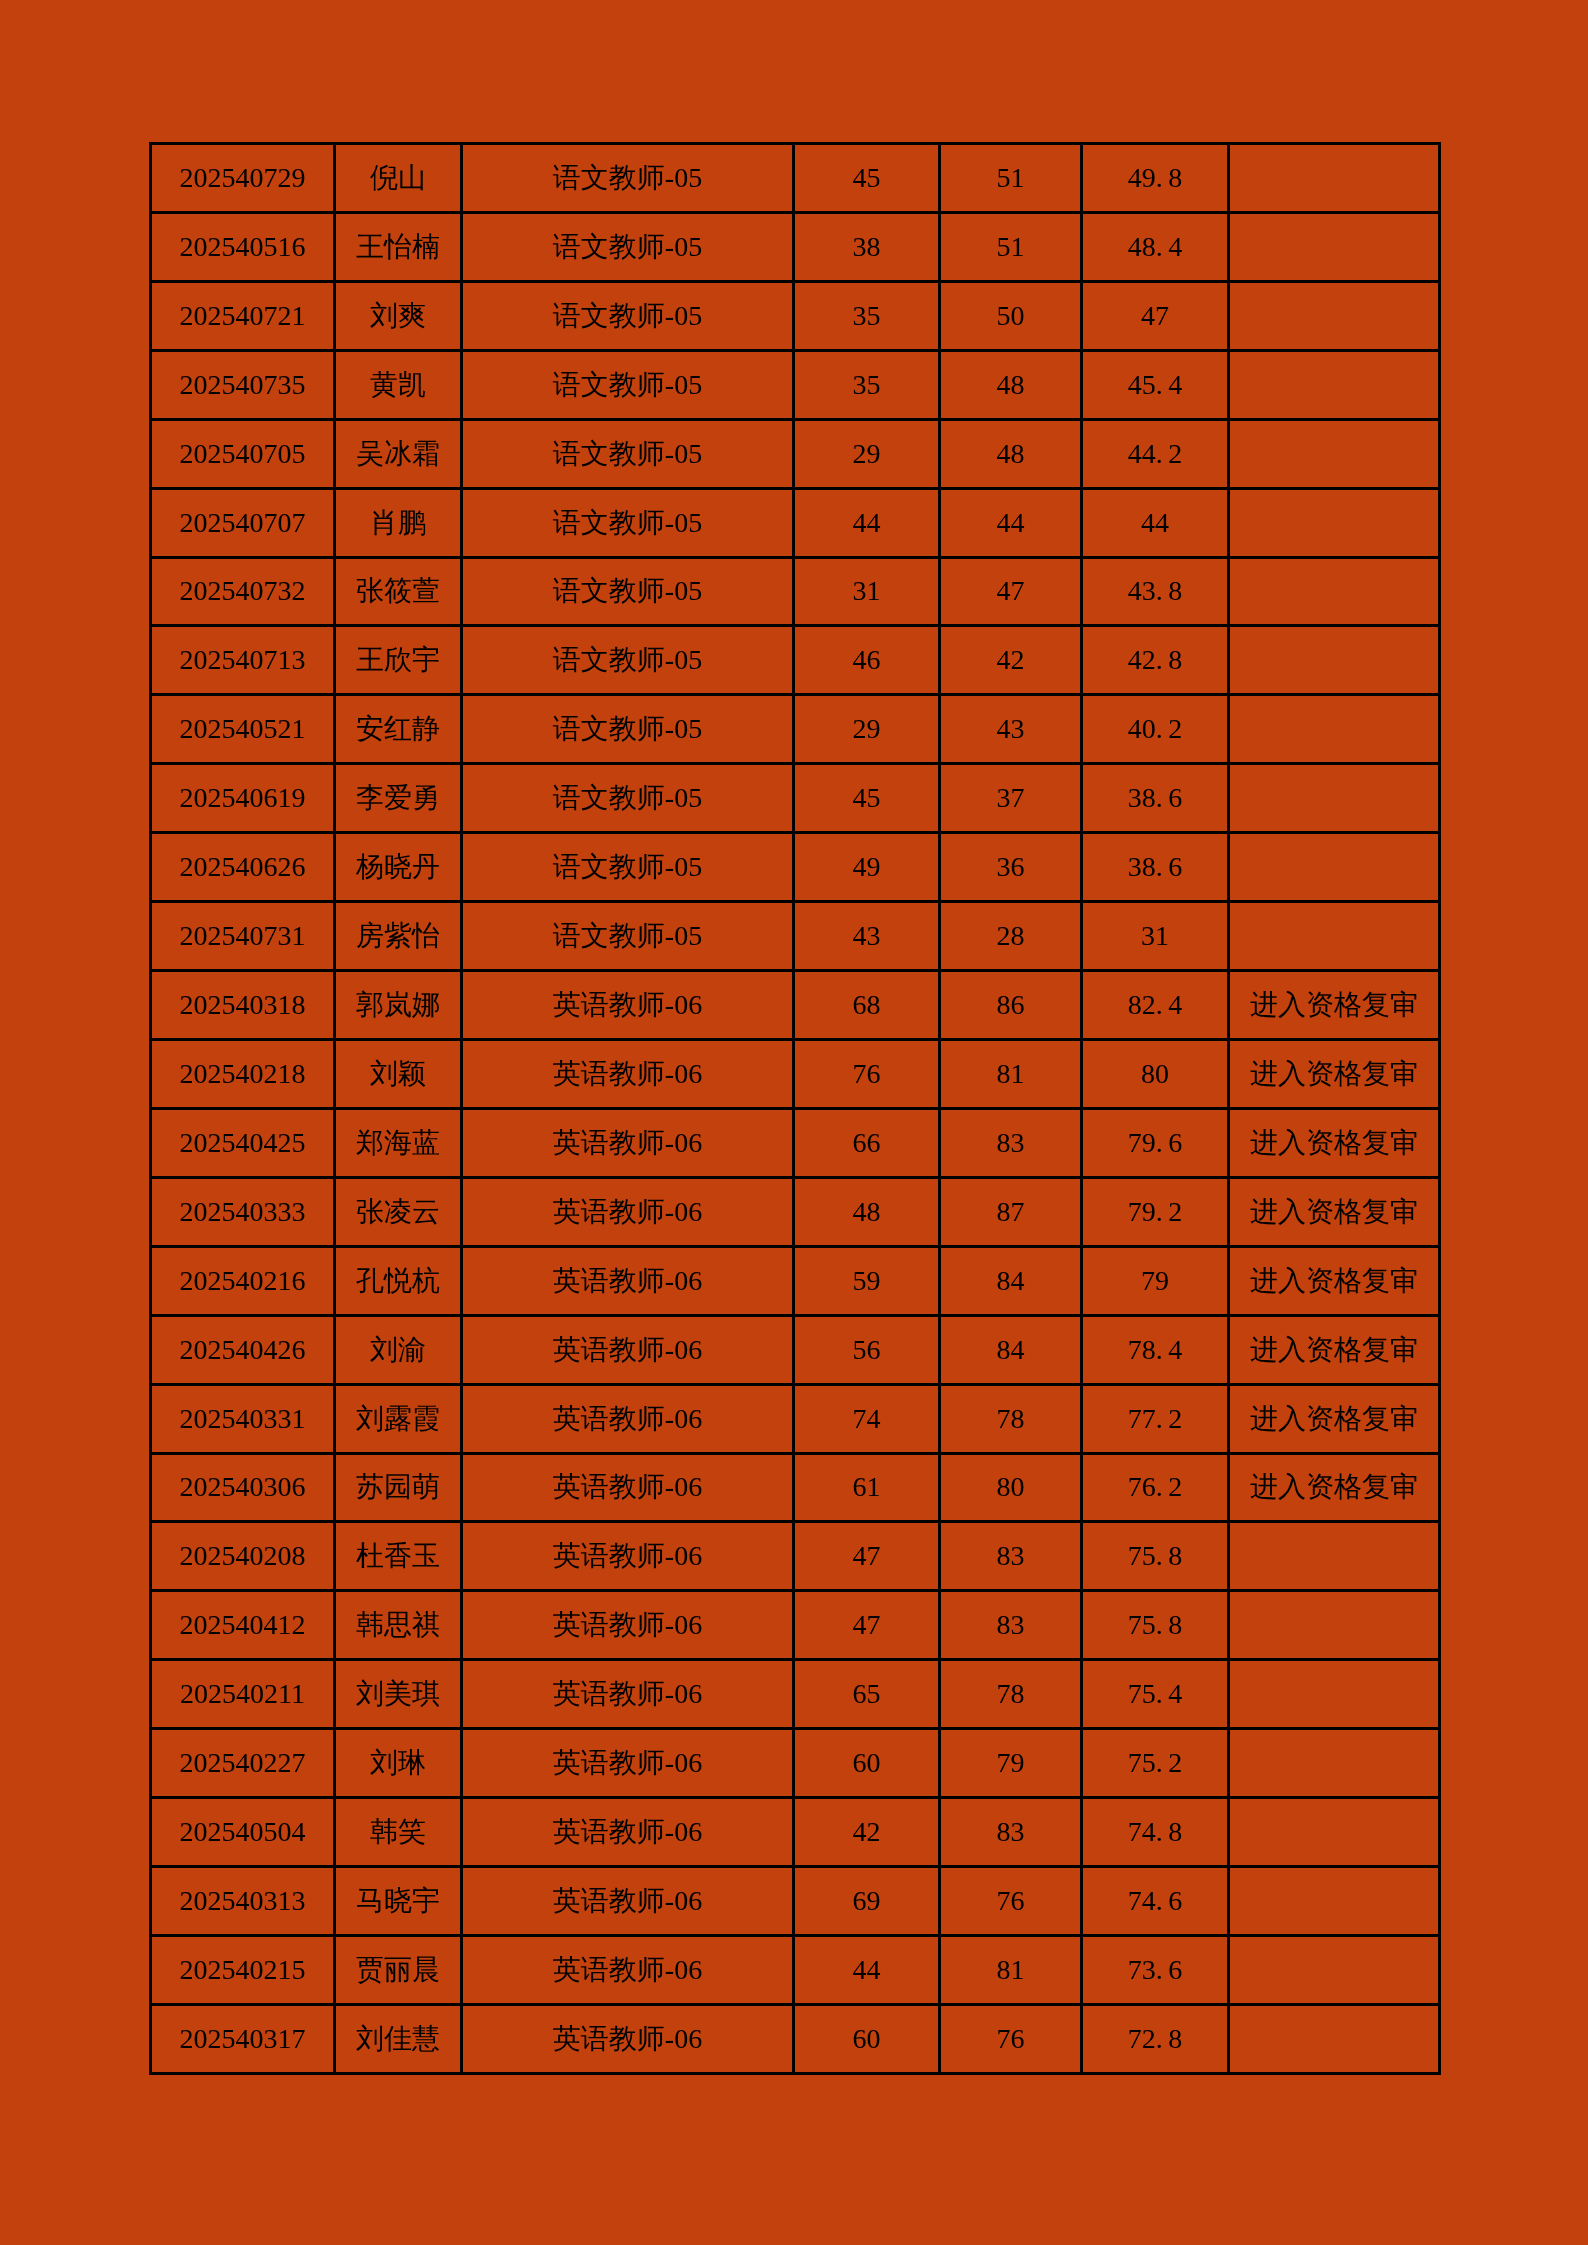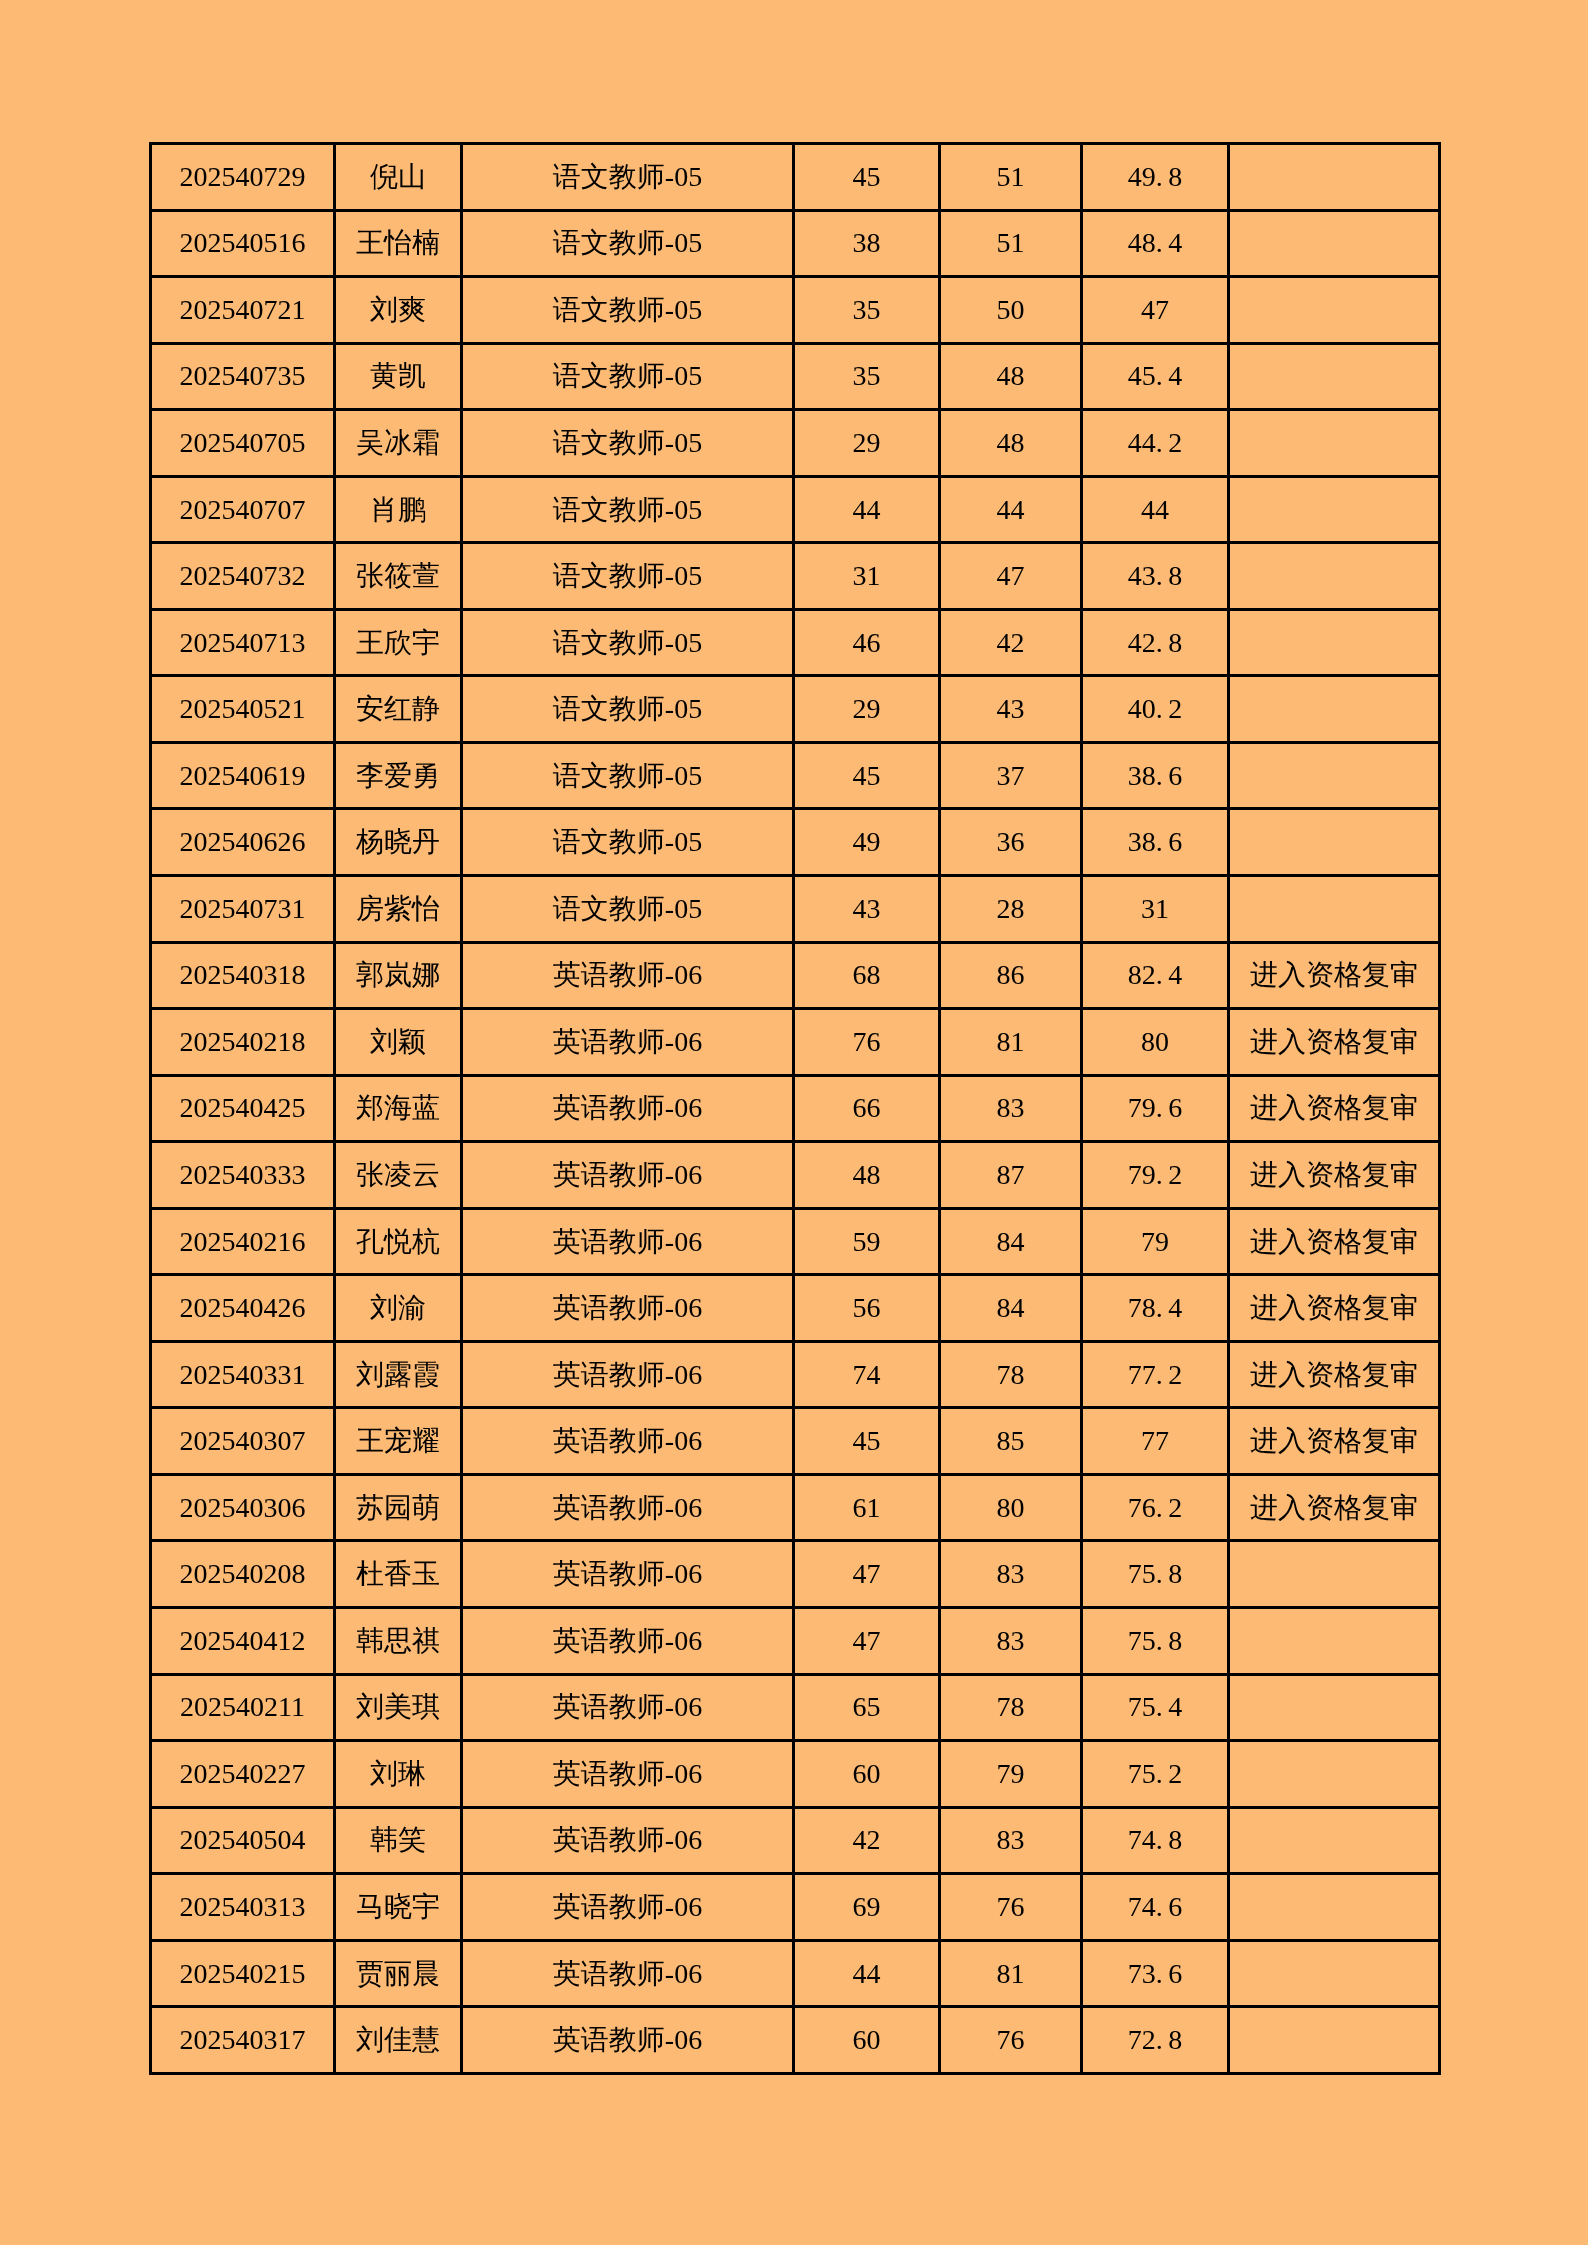--- a/index.html
+++ b/index.html
@@ -3,21 +3,21 @@
 <meta charset="utf-8">
 <style>
   html, body {
     margin: 0;
     padding: 0;
   }
   .page {
     position: relative;
     width: 1588px;
     height: 2245px;
-    background: #fdba74;
+    background: #c2410c;
     overflow: hidden;
   }
   table.results-table {
     position: absolute;
     left: 149px;
     top: 142px;
     width: 1289px;
     height: 1933px;
     border-collapse: collapse;
     table-layout: fixed;
@@ -215,29 +215,20 @@
         <tr>
           <td>202540331</td>
           <td>刘露霞</td>
           <td>英语教师-06</td>
           <td class="num">74</td>
           <td class="num">78</td>
           <td class="num">77. 2</td>
           <td>进入资格复审</td>
         </tr>
         <tr>
-          <td>202540307</td>
-          <td>王宠耀</td>
-          <td>英语教师-06</td>
-          <td class="num">45</td>
-          <td class="num">85</td>
-          <td class="num">77</td>
-          <td>进入资格复审</td>
-        </tr>
-        <tr>
           <td>202540306</td>
           <td>苏园萌</td>
           <td>英语教师-06</td>
           <td class="num">61</td>
           <td class="num">80</td>
           <td class="num">76. 2</td>
           <td>进入资格复审</td>
         </tr>
         <tr>
           <td>202540208</td>

